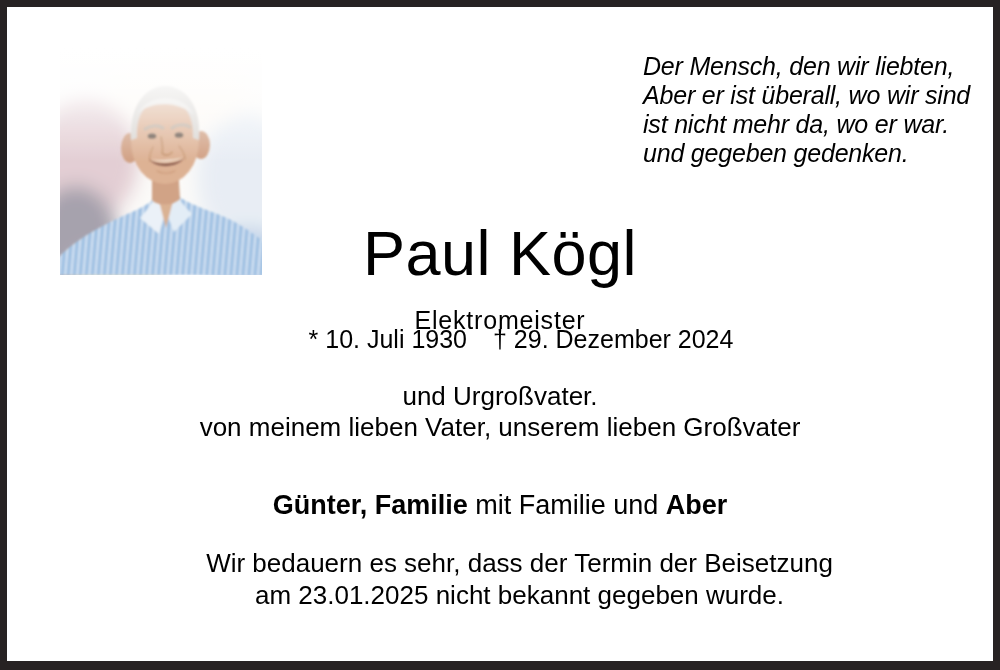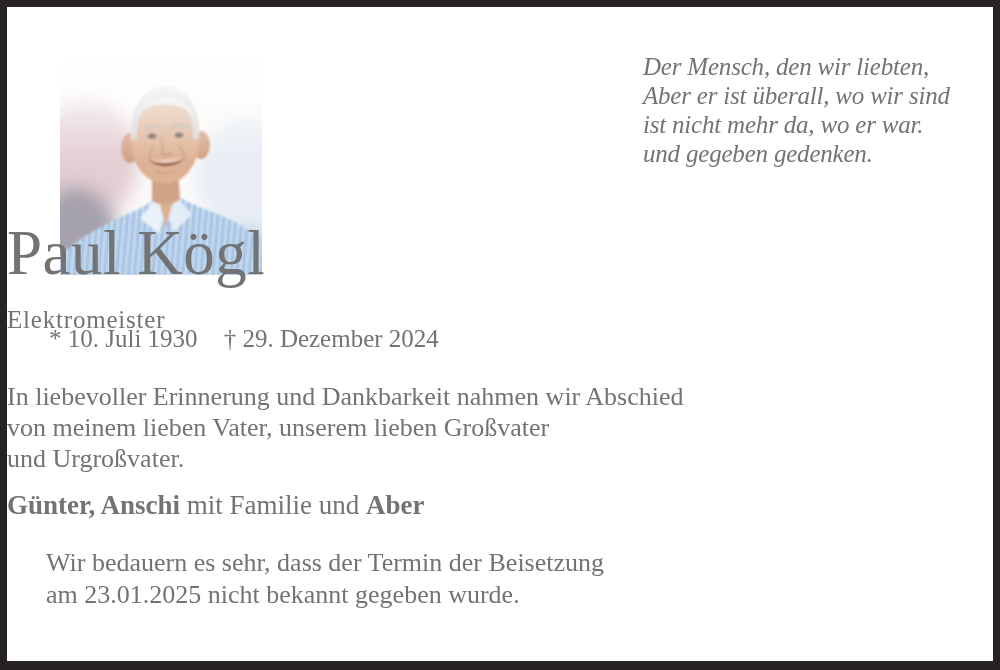--- a/index.html
+++ b/index.html
@@ -6,22 +6,22 @@
 
   .sheet {
     position: relative;
     width: 1000px;
     height: 670px;
     box-sizing: border-box;
     border: 7px solid #272223;
     border-bottom-width: 9px;
     background: #ffffff;
     overflow: hidden;
-    font-family: Liberation Serif, serif;
-    color: #737373;
+    font-family: Liberation Sans, sans-serif;
+    color: #000000;
   }
 
   .photo {
     position: absolute;
     left: 53px;
     top: 41px;
     width: 202px;
     height: 227px;
   }
 
@@ -33,21 +33,21 @@
     font-size: 25px;
     line-height: 29px;
     letter-spacing: -0.2px;
     white-space: nowrap;
   }
 
   .center-block {
     position: absolute;
     left: 0;
     right: 0;
-    text-align: left;
+    text-align: center;
     white-space: nowrap;
   }
 
   .name {
     top: 212px;
     font-size: 63px;
     line-height: 1.1;
     font-weight: 400;
     margin: 0;
     letter-spacing: 0.5px;
@@ -164,27 +164,26 @@
 
   <h1 class="center-block name">Paul Kögl</h1>
 
   <div class="center-block profession">Elektromeister</div>
 
   <div class="center-block dates">
     <span class="birth">* 10. Juli 1930</span><span class="death">† 29. Dezember 2024</span>
   </div>
 
   <div class="center-block tribute">
-    <div>In liebevoller Erinnerung und Dankbarkeit nahmen wir Abschied</div>
+    <div>und Urgroßvater.</div>
     <div>von meinem lieben Vater, unserem lieben Großvater</div>
-    <div>und Urgroßvater.</div>
   </div>
 
   <div class="center-block mourners">
-    <span class="b">Günter, Anschi</span><span> mit Familie und </span><span class="b">Aber</span>
+    <span class="b">Günter, Familie</span><span> mit Familie und </span><span class="b">Aber</span>
   </div>
 
   <div class="center-block note">
     <div>Wir bedauern es sehr, dass der Termin der Beisetzung</div>
     <div>am 23.01.2025 nicht bekannt gegeben wurde.</div>
   </div>
 
 </div>
 
 </body></html>

